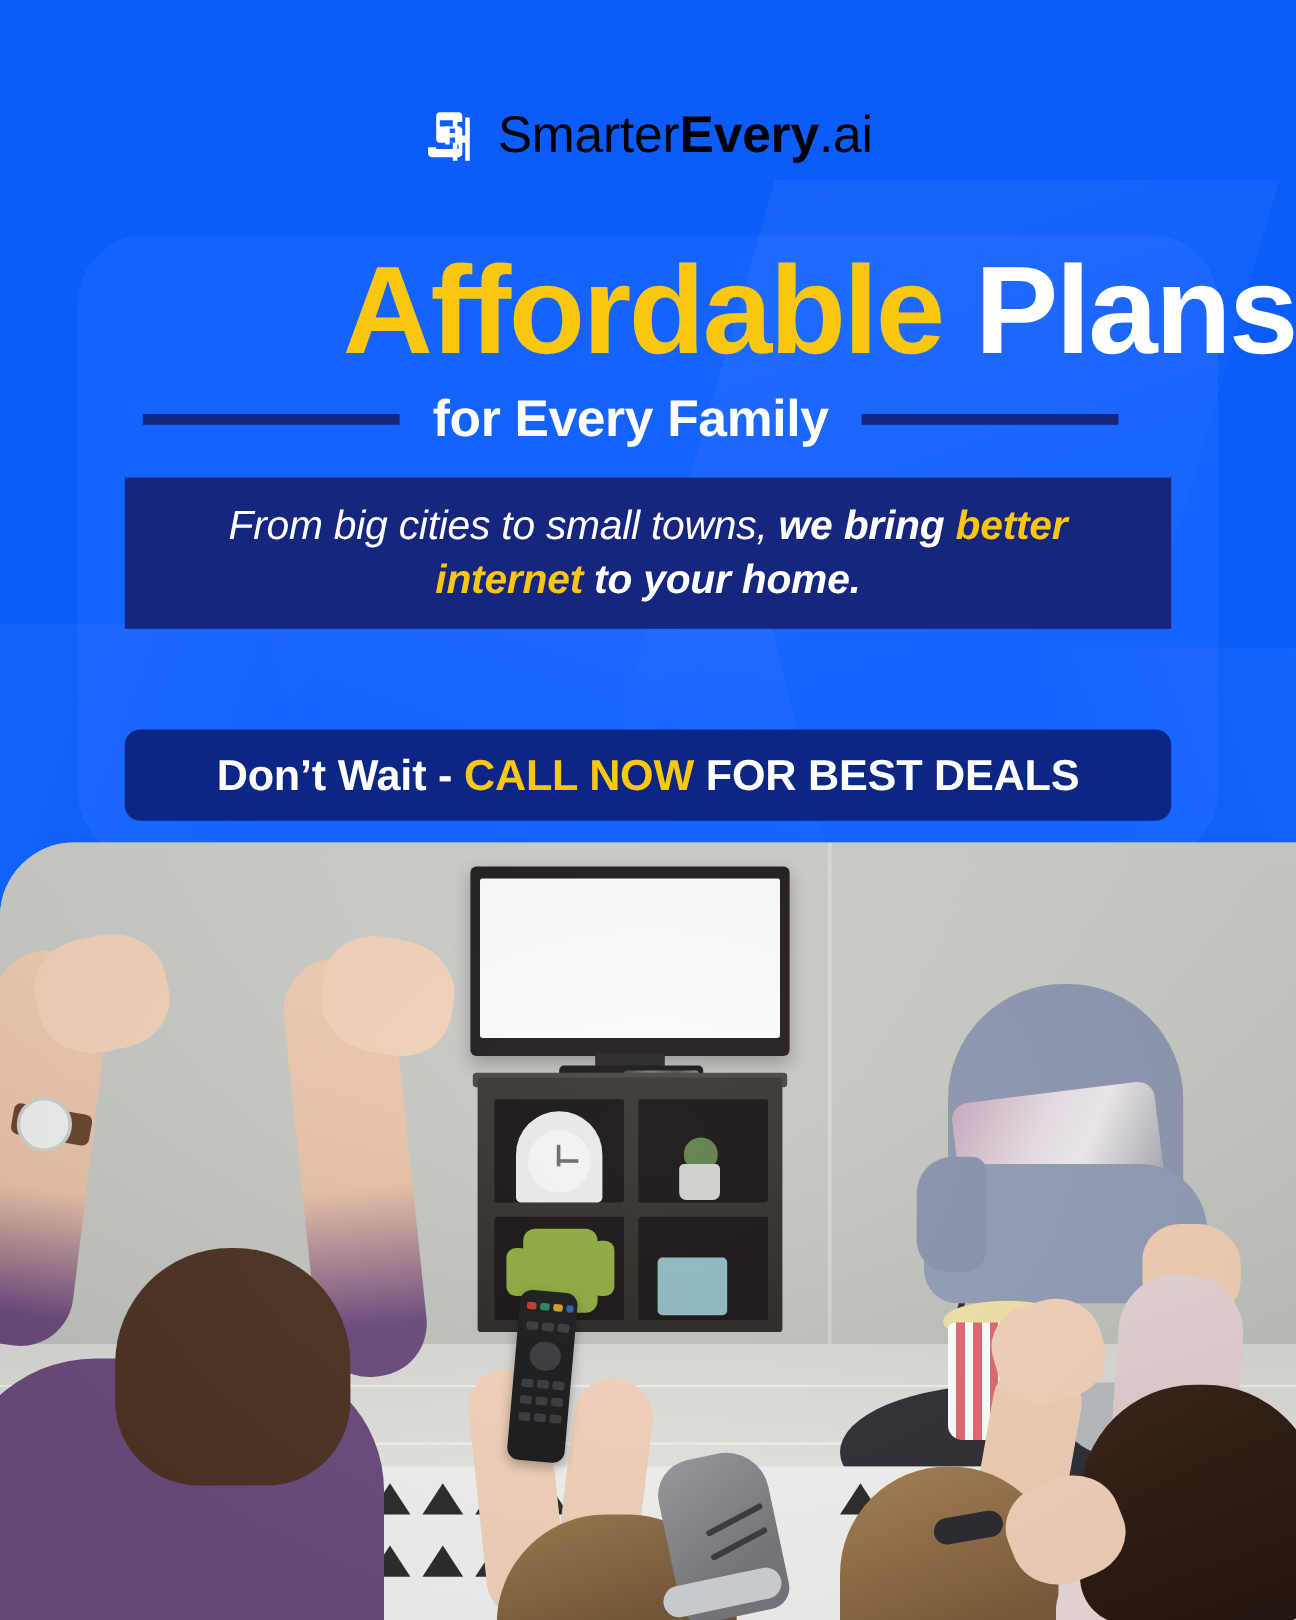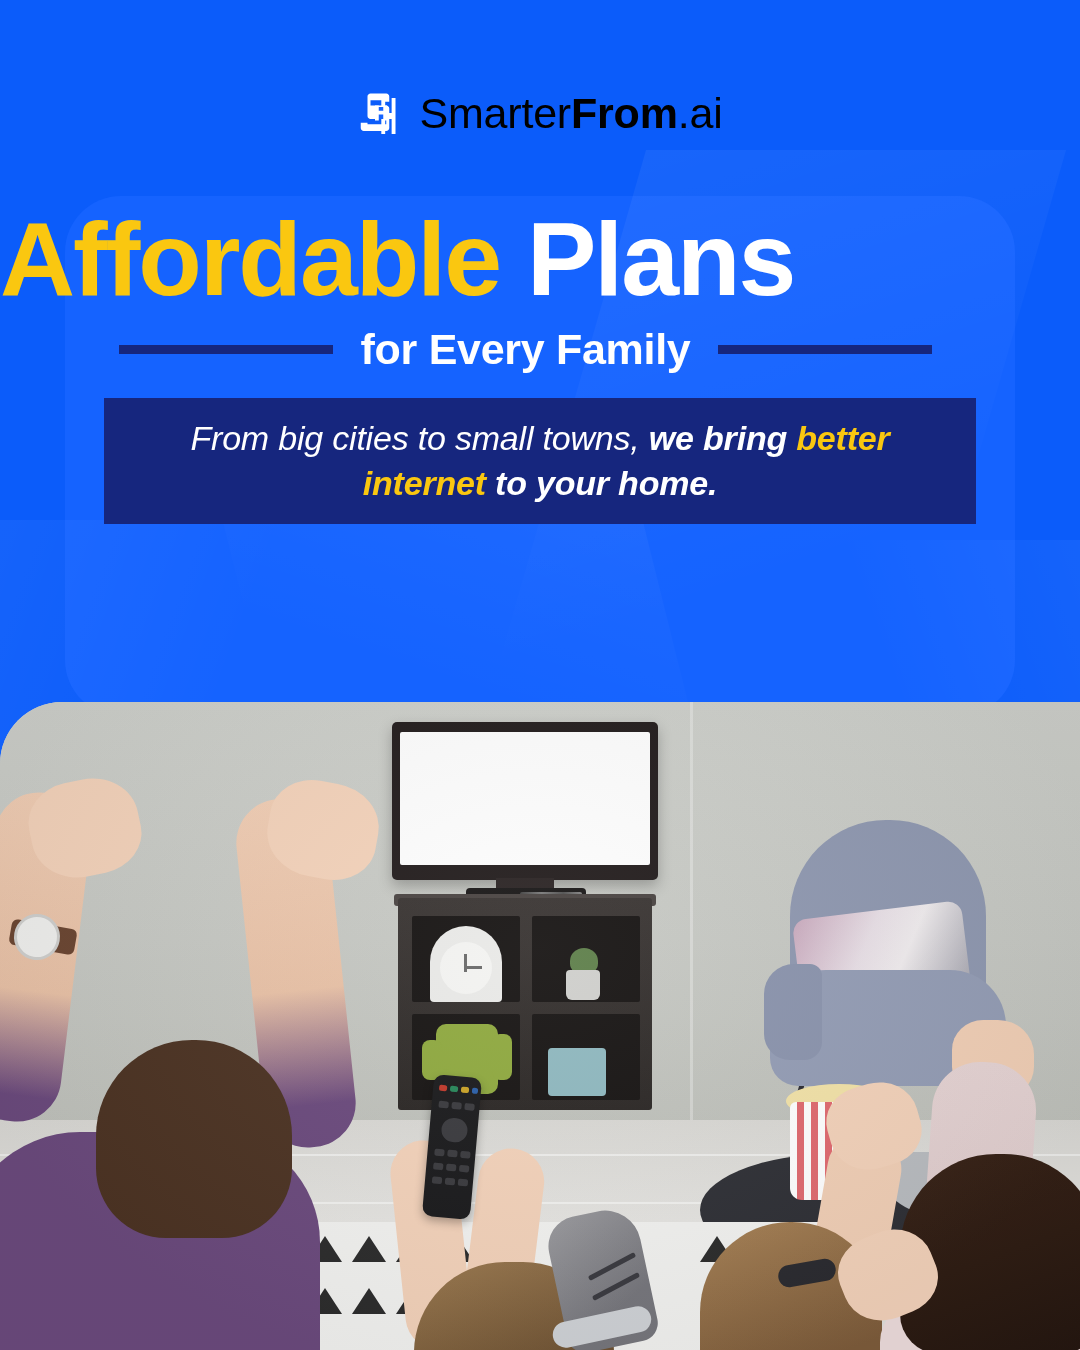--- a/index.html
+++ b/index.html
@@ -36,21 +36,21 @@
   .logo-text{
     font-size:43px;letter-spacing:-.2px;color:#000000;line-height:1;
     white-space:nowrap;display:flex;align-items:baseline;
   }
   .lt-light{font-weight:400;}
   .lt-bold{font-weight:700;}
   .lt-ai{font-weight:400;}
 
   
   .headline{
-    position:absolute;left:0;top:205px;width:1080px;text-align:left;
+    position:absolute;left:0;top:205px;width:1080px;text-align:right;
     font-size:104px;font-weight:700;line-height:1.05;letter-spacing:-2px;
     white-space:nowrap;
   }
   .hl-yellow{color:#fac710;}
   .hl-white{color:#ffffff;}
 
   
   .subrow{
     position:absolute;left:0;top:318px;width:1051px;height:62px;
     display:flex;align-items:center;justify-content:center;gap:28px;
@@ -249,41 +249,46 @@
 
   <div class="logo-row">
     <svg class="logo-mark" viewBox="0 0 64 64">
       <path fill="#ffffff" d="M11 6h30c2.2 0 4 1.8 4 4v7h-9v-2H20v7h21c2.2 0 4 1.8 4 4v26c0 2.2-1.8 4-4 4H11c-2.2 0-4-1.8-4-4v-7h9v2h25v-7H20c-2.2 0-4-1.8-4-4V10c0-2.2 1.8-4 4-4z" transform="translate(-2,0)"></path>
       <path fill="#ffffff" d="M41 8h6v20h10V8h6v48h-6V36H47v20h-6z" transform="translate(-8,0) scale(0.86,1) translate(6,4)"></path>
       <path fill="#1563ff" d="M26 24h12v16H26z"></path>
       <path fill="#ffffff" d="M24 22h5v7h6v-7h5v20h-5v-8h-6v8h-5z"></path>
     </svg>
     <div class="logo-text">
       <span class="lt-light">Smarter</span>
-        <span class="lt-bold">From</span>
+        <span class="lt-bold">Every</span>
         <span class="lt-ai">.ai</span>
     </div>
   </div>
 
   <div class="headline">
     <span class="hl-yellow">Affordable</span><span class="hl-white"> Plans</span>
   </div>
 
   <div class="subrow">
     <span class="rule"></span>
     <span class="subhead">for Every Family</span>
     <span class="rule"></span>
   </div>
 
   <div class="desc-box">
     <div class="desc-text">
       <span>From big cities to small towns, </span><span class="d-bold">we bring </span><span class="d-yellow">better internet</span><span class="d-bold"> to your home.</span>
     </div>
   </div>
 
+  <div class="cta">
+    <div class="cta-text">
+      <span>Don’t Wait - </span><span class="c-yellow">CALL NOW</span><span> FOR BEST DEALS</span>
+    </div>
+  </div>
 
   <div class="photo">
 
     <div class="wall"></div>
     <div class="wall-seam"></div>
     <div class="floor"></div>
     <div class="floor-line" style="left:0;top:452px;width:1080px;"></div>
     <div class="floor-line" style="left:0;top:500px;width:1080px;"></div>
     <div class="floor-line" style="left:0;top:556px;width:1080px;"></div>
 

